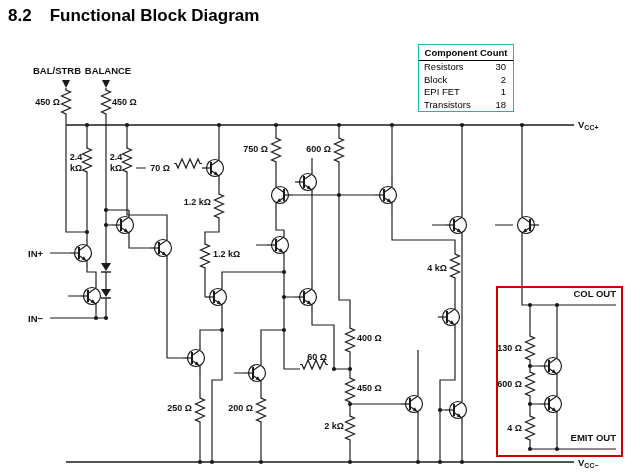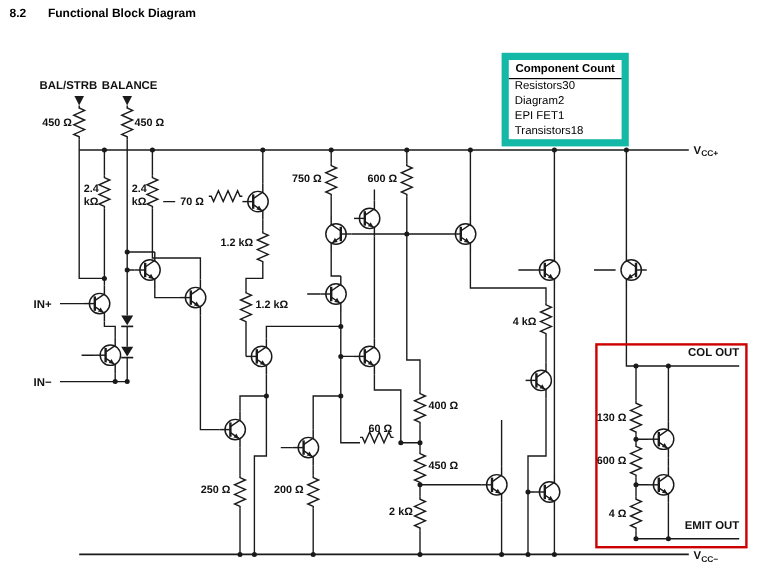--- a/index.html
+++ b/index.html
@@ -1,26 +1,26 @@
 <!DOCTYPE html>
 <html><head>
 <meta charset="utf-8">
 <style>
   html,body{margin:0;padding:0;background:#fff;}
   .page{position:relative;width:640px;height:474px;background:#fff;overflow:hidden;
         font-family:"Liberation Sans",sans-serif;color:#000;}
-  .heading{position:absolute;left:8px;top:6px;font-size:10px;font-weight:bold;}
+  .heading{position:absolute;left:8px;top:6px;font-size:17px;font-weight:bold;}
   .heading .num{margin-right:18px;}
   .schematic{position:absolute;left:0;top:0;}
   .schematic text{font-family:"Liberation Sans",sans-serif;font-weight:bold;font-size:9px;fill:#111;}
   .schematic text.pin{font-size:9.5px;}
   .schematic tspan.sub{font-size:7px;}
-  .cc-table{position:absolute;left:418px;top:44px;width:94px;border:6px solid #14b8a6;background:#fff;font-size:9.5px;}
+  .cc-table{position:absolute;left:418px;top:44px;width:94px;border:1px solid #14b8a6;background:#fff;font-size:9.5px;}
   .cc-header{font-weight:bold;text-align:center;border-bottom:1px solid #000;padding:2px 0;}
-  .cc-row{display:flex;line-height:12.5px;padding:0 7px 0 5px;}
+  .cc-row{display:flex;justify-content:space-between;line-height:12.5px;padding:0 7px 0 5px;}
 </style>
 </head>
 <body>
 
 <div class="page">
 
   <div class="heading">
     <span class="num">8.2</span><span>Functional Block Diagram</span>
   </div>
 
@@ -211,21 +211,21 @@
     <rect x="497" y="287" width="125" height="169" fill="none" stroke="#cc0000" stroke-width="2"></rect>
   </svg>
 
   <div class="cc-table">
     <div class="cc-header">Component Count</div>
     <div class="cc-row">
       <span>Resistors</span>
       <span>30</span>
     </div>
     <div class="cc-row">
-      <span>Diagram</span>
+      <span>Block</span>
       <span>2</span>
     </div>
     <div class="cc-row">
       <span>EPI FET</span>
       <span>1</span>
     </div>
     <div class="cc-row">
       <span>Transistors</span>
       <span>18</span>
     </div>

